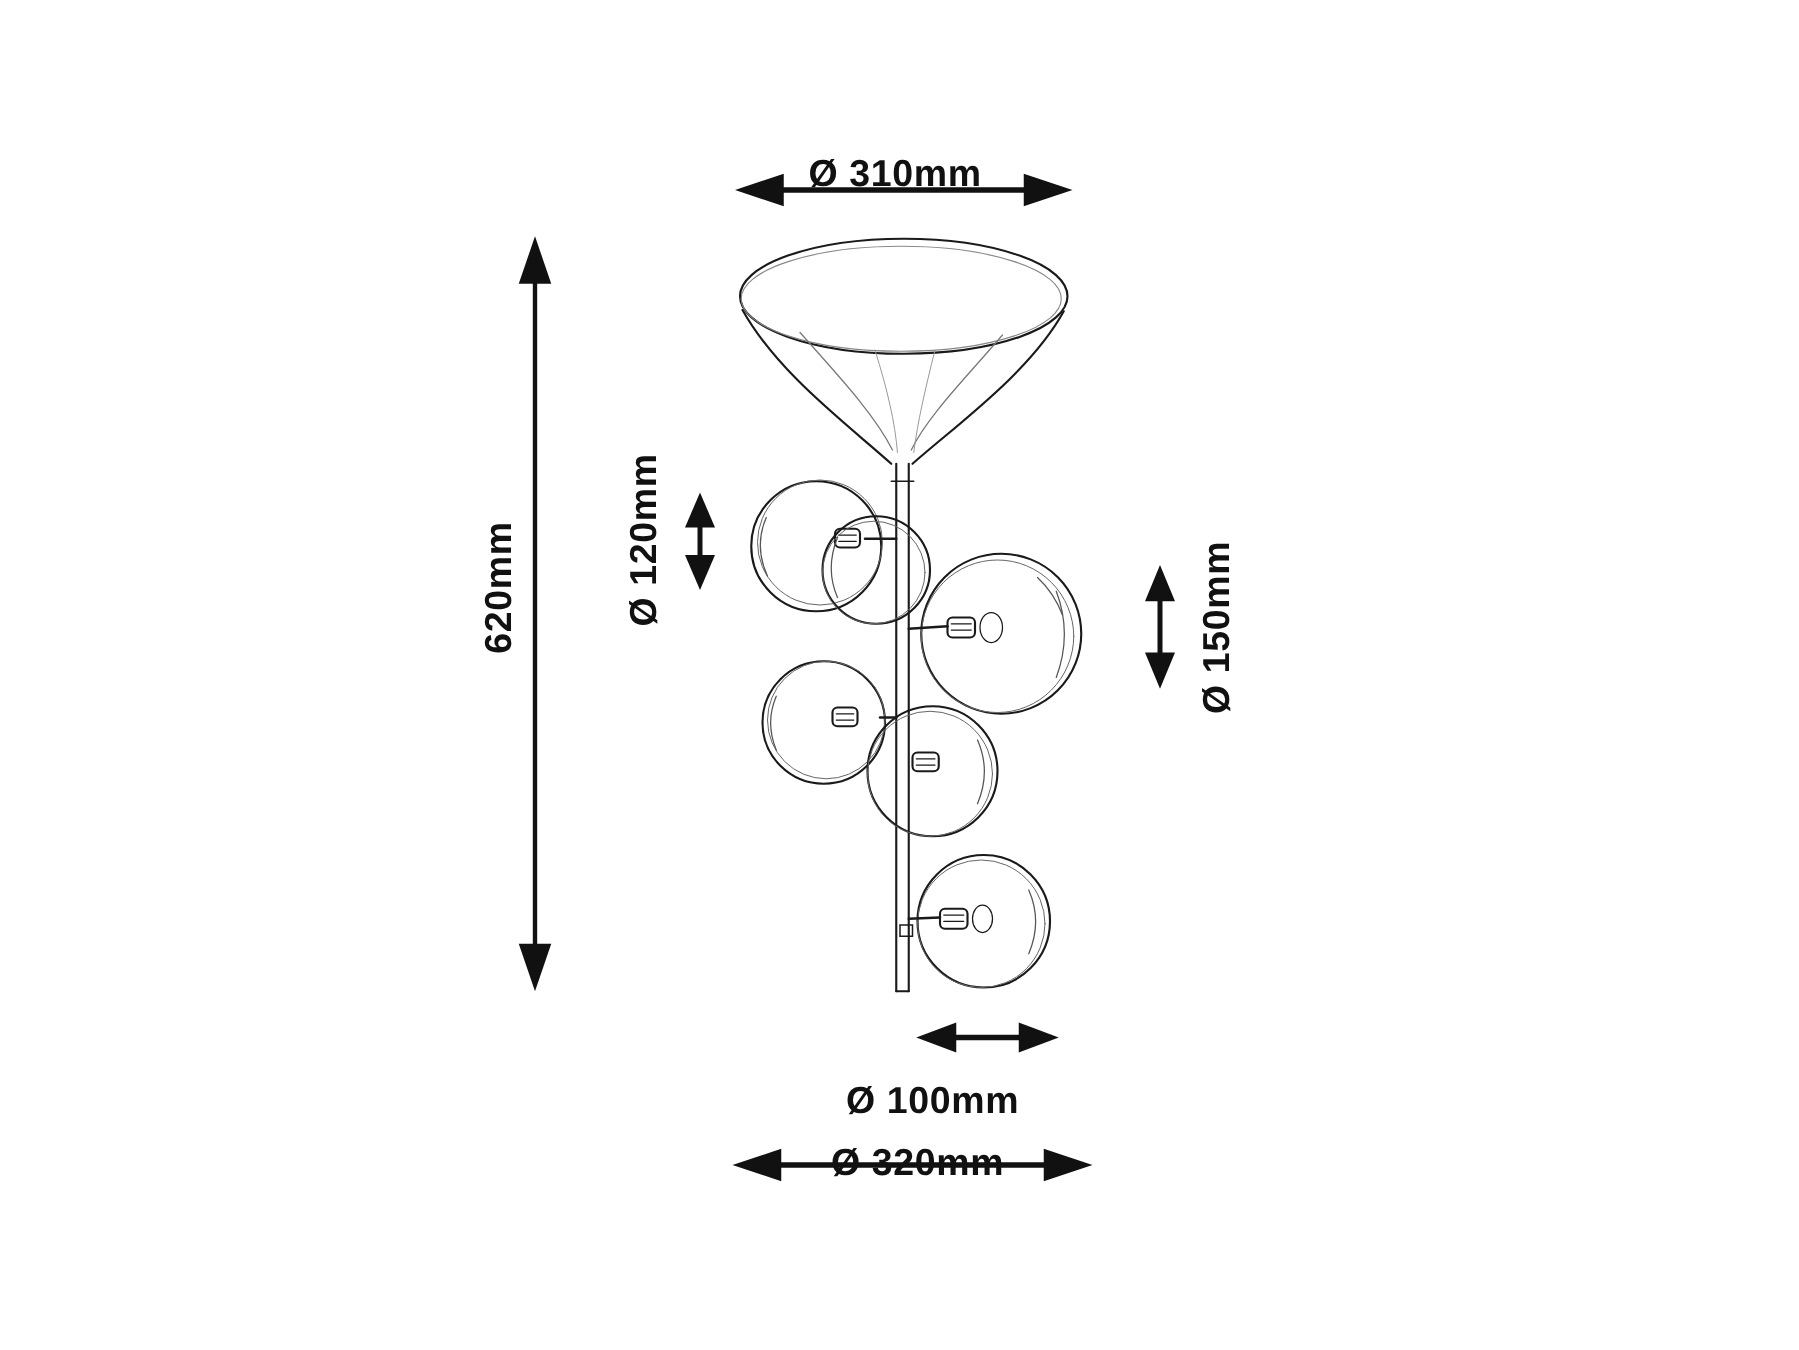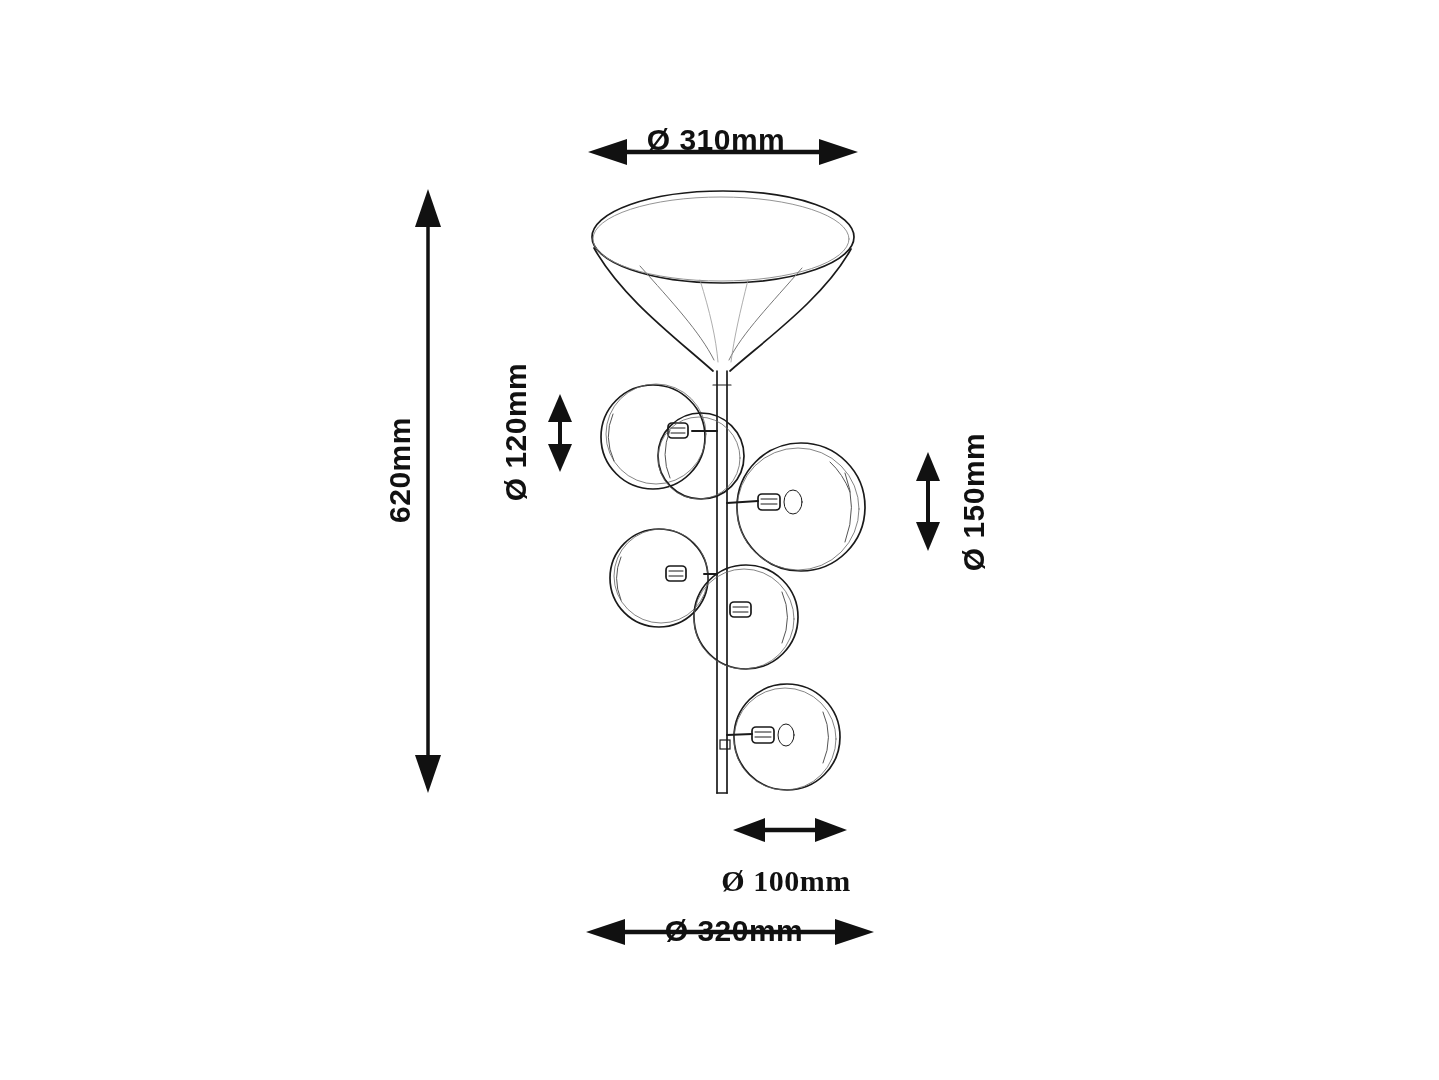--- a/index.html
+++ b/index.html
@@ -161,17 +161,17 @@
   </svg>
 
   <div class="dim-label" style="left:716px; top:128px;margin-top:12px;">Ø 310mm</div>
 
   <div class="dim-label vertical" style="left:400px; top:470px;">620mm</div>
 
   <div class="dim-label vertical" style="left:516px; top:432px;">Ø 120mm</div>
 
   <div class="dim-label vertical" style="left:974px; top:502px;">Ø 150mm</div>
 
-  <div class="dim-label" style="left:786px; top:881px;font-family:Liberation Serif, serif;">Ø 100mm</div>
+  <div class="dim-label" style="left:746px; top:881px;">Ø 100mm</div>
 
   <div class="dim-label" style="left:734px; top:931px;">Ø 320mm</div>
 
 </div>
 
 </body></html>

